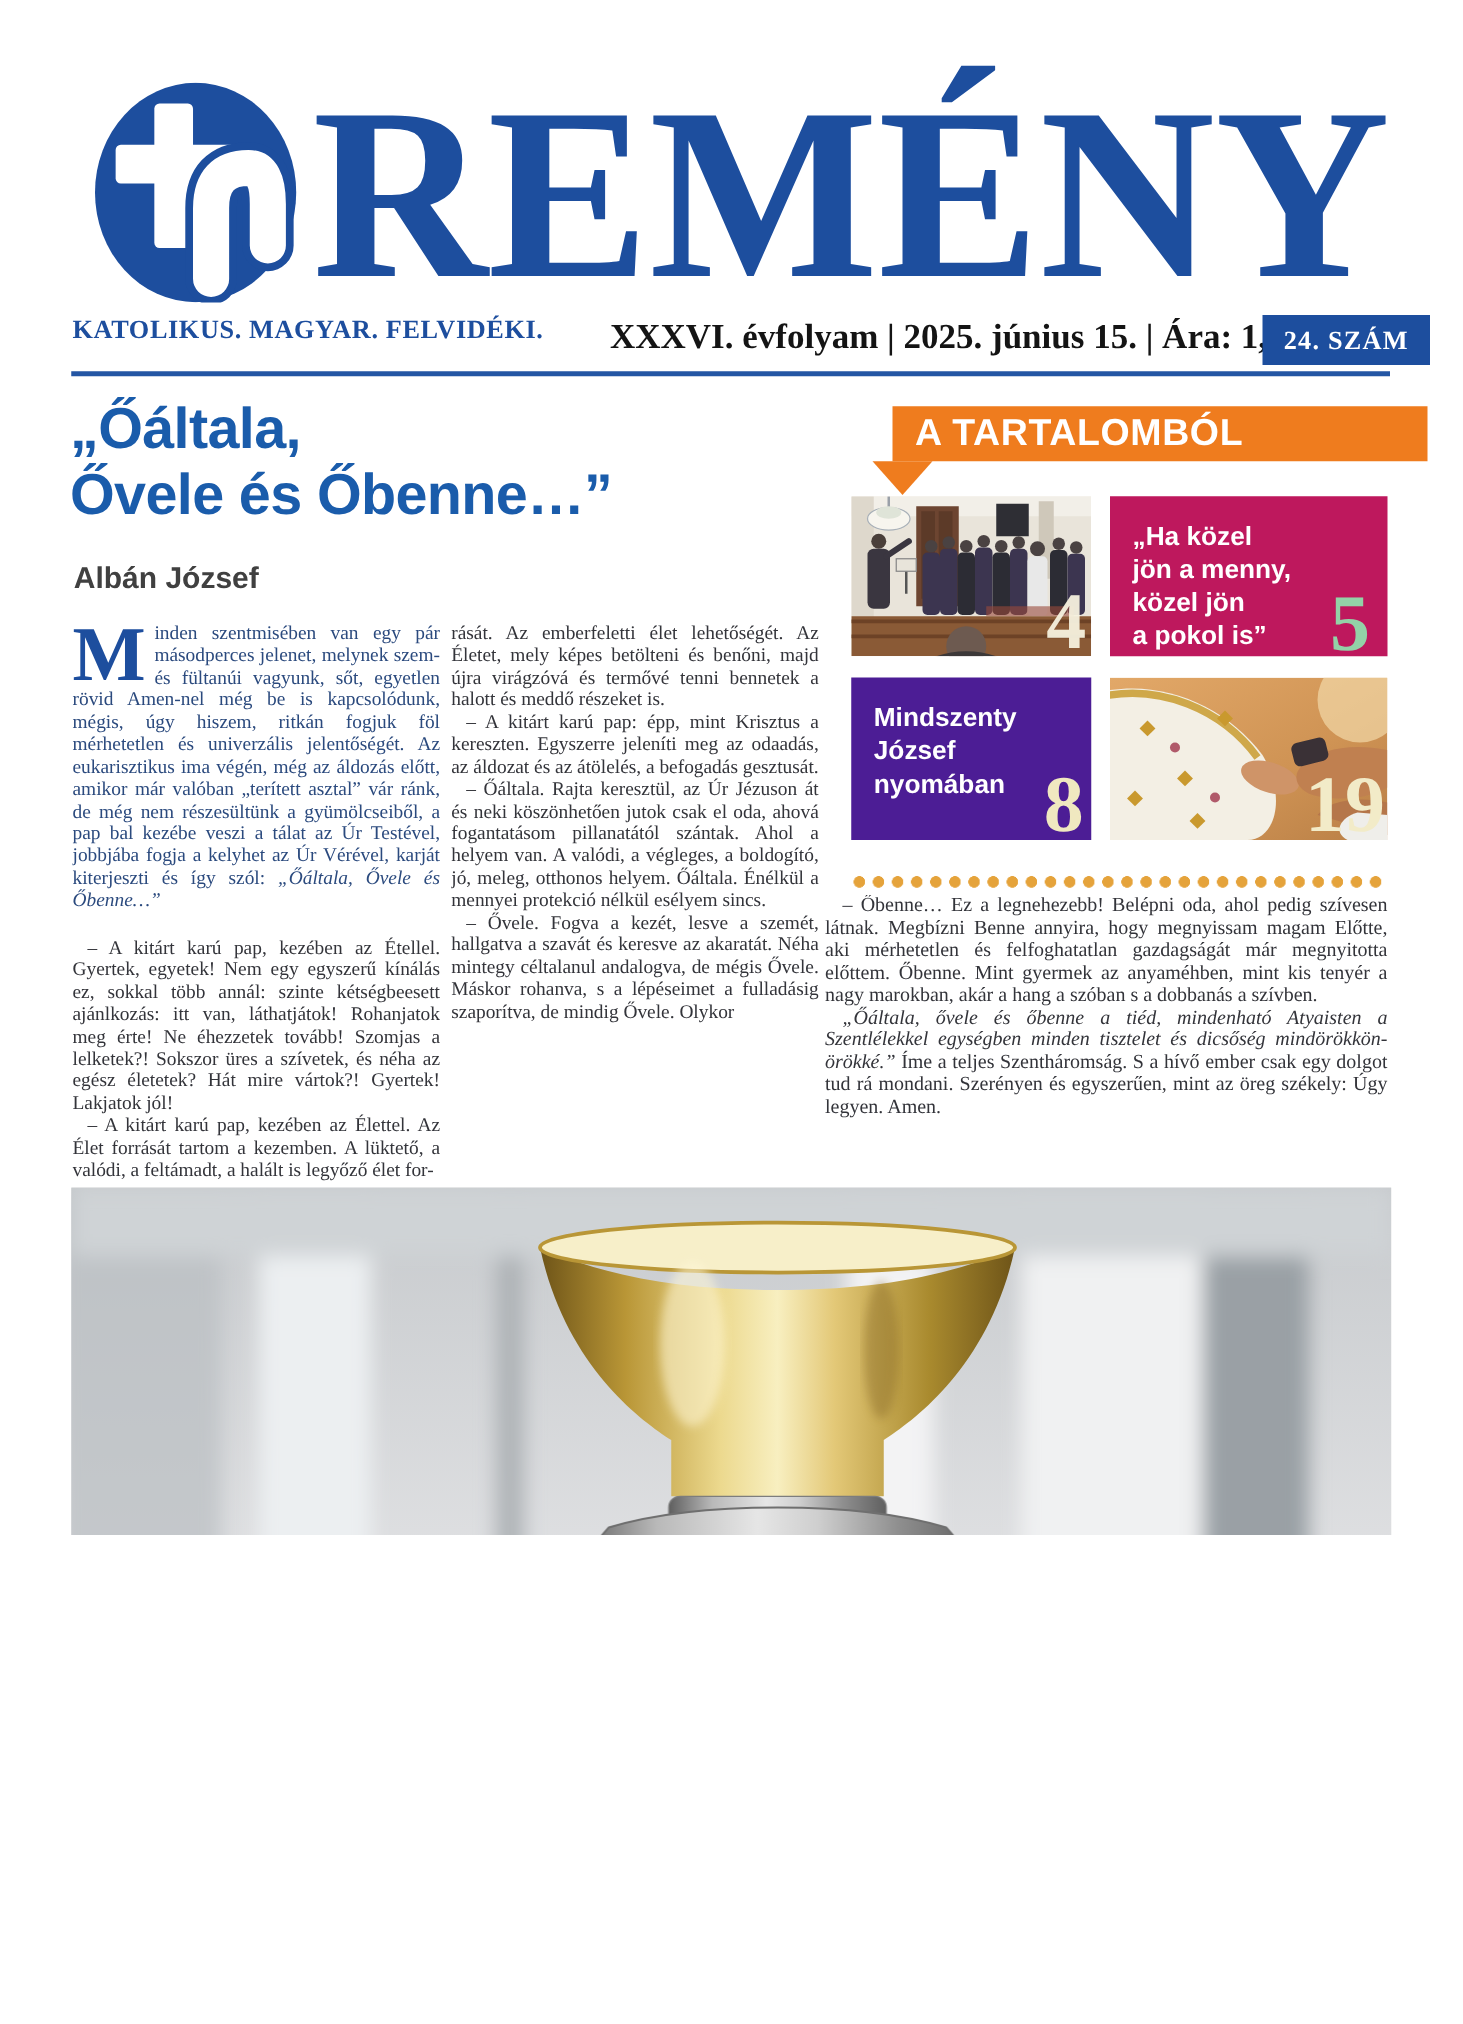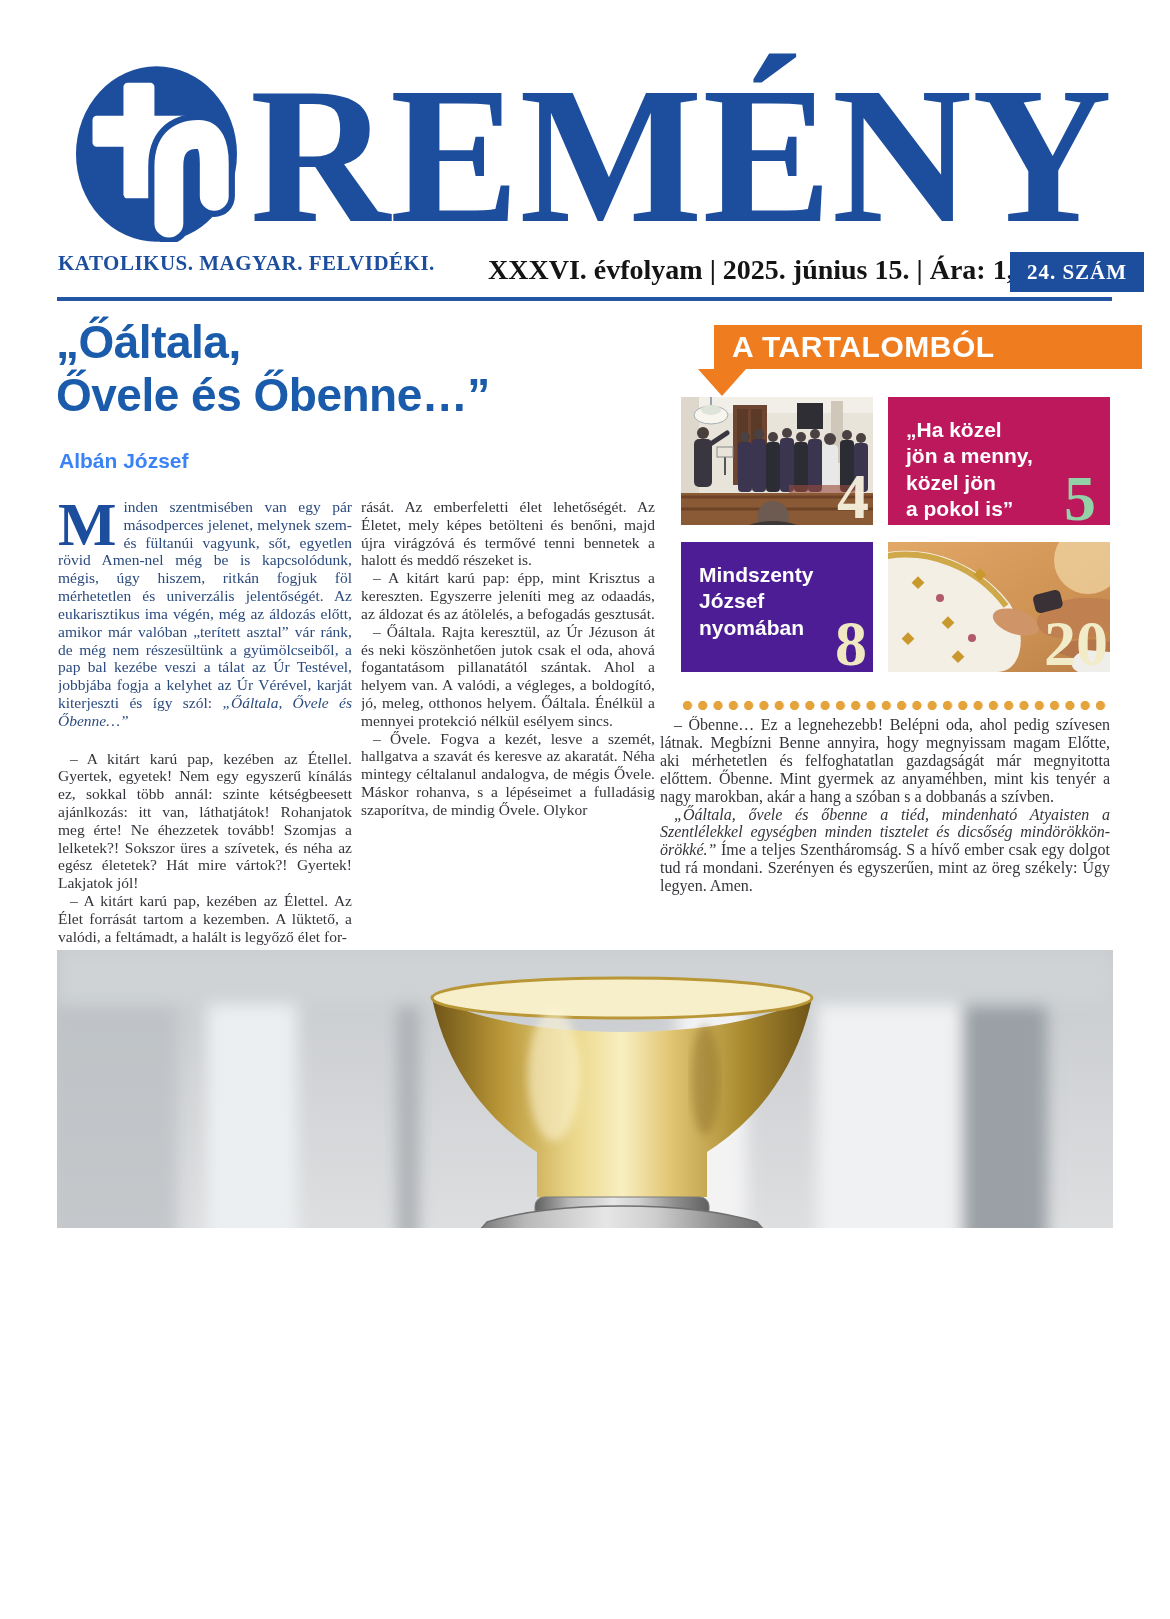--- a/index.html
+++ b/index.html
@@ -15,21 +15,21 @@
            font-weight:bold;font-size:28px;color:#141414;}
   .issue-badge{position:absolute;left:1010px;top:252px;width:134px;height:40px;background:#1d4e9e;
            color:#fff;font-family:"Liberation Serif",serif;font-weight:bold;font-size:21px;
            letter-spacing:1px;display:flex;align-items:center;justify-content:center;}
   .header-rule{position:absolute;left:57px;top:297px;width:1055px;height:4px;background:#2456a4;}
   
   .article-title{position:absolute;left:56px;top:316px;width:560px;
            font-family:"Liberation Sans",sans-serif;font-weight:bold;font-size:46px;
            line-height:1.16;color:#1a5cab;white-space:pre-line;letter-spacing:-0.5px;}
   .author{position:absolute;left:59px;top:449px;font-family:"Liberation Sans",sans-serif;
-           font-weight:bold;font-size:21px;color:#3b82f6;}
+           font-weight:bold;font-size:24px;color:#404040;}
   .col{position:absolute;top:498px;width:294px;height:450px;font-size:15.5px;line-height:1.15;
        text-align:justify;color:#33343a;overflow:hidden;}
   .col1{left:58px;}  .col2{left:361px;}
   .col p{margin:0;}
   .p-lead{color:#2b4a7e;}
   .ind{text-indent:12px;}
   .gap-top{margin-top:20px !important;}
   .dropcap{float:left;font-family:"Liberation Serif",serif;font-weight:bold;color:#1d4e9e;
        font-size:62px;line-height:48px;padding:2px 7px 0 0;}
   .colwide{position:absolute;left:660px;top:716px;width:450px;height:234px;font-size:16px;
@@ -210,21 +210,21 @@
         </g>
         <circle cx="52" cy="56" r="4" fill="#b05a6a"></circle>
         <circle cx="84" cy="96" r="4" fill="#b05a6a"></circle>
         <ellipse cx="128" cy="80" rx="24" ry="12" fill="#cf9468" transform="rotate(18 128 80)"></ellipse>
         <path d="M222,58 C190,52 168,58 154,70 C144,79 150,92 166,95 C192,100 212,94 222,88 Z" fill="#c08050"></path>
         <path d="M222,100 C194,94 174,100 166,110 L222,126 Z" fill="#b5764a"></path>
         <rect x="146" y="50" width="28" height="19" rx="5" fill="#3a3136" transform="rotate(-14 160 60)"></rect>
         <path d="M198,108 C184,112 178,124 190,130 L222,130 L222,110 Z" fill="#efeeea"></path>
       </svg>
     </div>
-    <div class="page-num num-priest">20</div>
+    <div class="page-num num-priest">19</div>
   </div>
 
   <div class="dots"></div>
 
   <div class="photo-main">
     <svg viewBox="0 0 1056 602" preserveAspectRatio="none">
       <defs>
         <linearGradient id="bgg" x1="0" y1="0" x2="0" y2="1">
           <stop offset="0" stop-color="#c7cacd"></stop>
             <stop offset=".5" stop-color="#dfe0e2"></stop>

